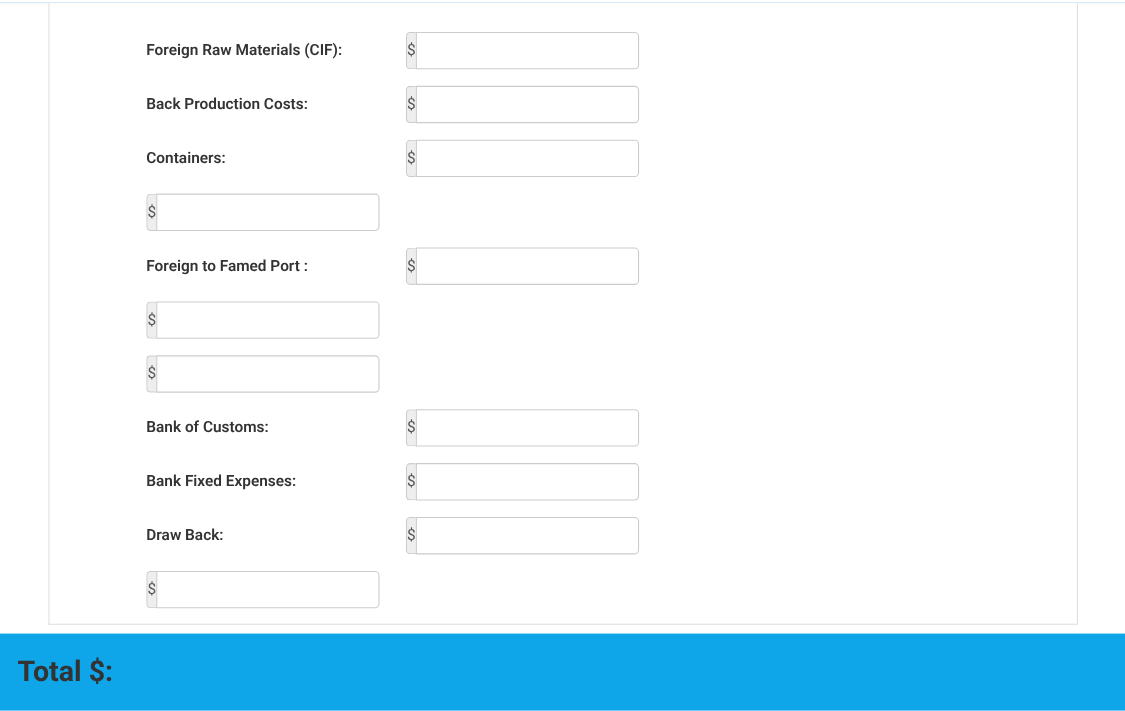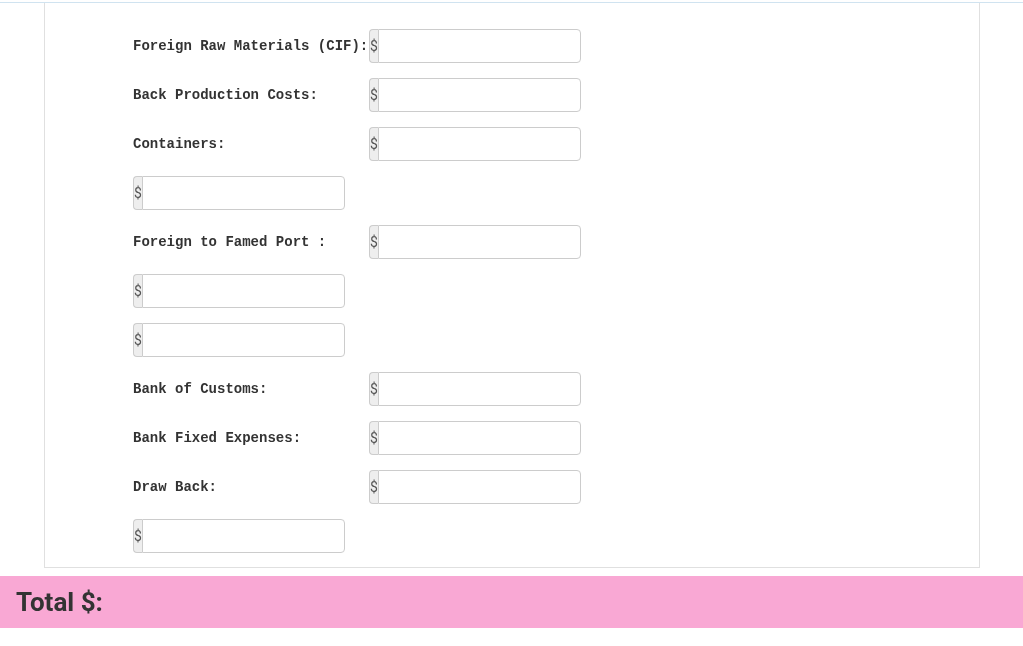--- a/index.html
+++ b/index.html
@@ -43,21 +43,20 @@
       display: flex;
       align-items: center;
       height: 49px;
       padding-left: 88px;
     }
     .form-label {
       width: 236px;
       font-size: 14px;
       font-weight: 600;
       color: #333333;
-      font-family: Liberation Mono, monospace;
     }
     .input-group {
       display: flex;
       align-items: stretch;
       height: 34px;
       width: 208px;
     }
     .input-prefix {
       display: flex;
       align-items: center;
@@ -77,22 +76,22 @@
       padding: 6px 10px;
       font-size: 14px;
       color: #555555;
       outline: none;
     }
     .total-bar {
       position: absolute;
       left: 0;
       right: 0;
       top: 576px;
-      height: 52px;
-      background: #f9a8d4;
+      height: 70px;
+      background: #0ea5e9;
       display: flex;
       align-items: center;
       padding-left: 16px;
     }
     .total-label {
       font-size: 26px;
       font-weight: 700;
       color: #333333;
     }
   </style>

